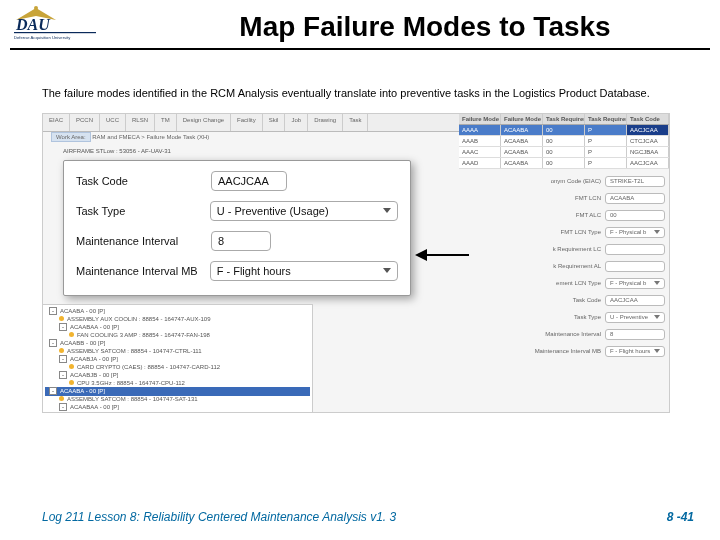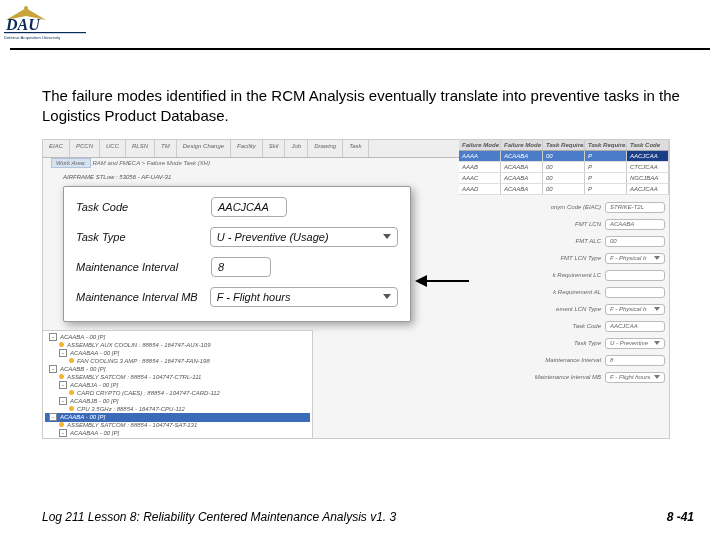--- a/index.html
+++ b/index.html
@@ -7,21 +7,21 @@
     width: 720px;
     height: 540px;
     background: #fff;
     font-family: Arial, Helvetica, sans-serif;
     position: relative;
     overflow: hidden;
   }
   .header {
     display: flex;
     align-items: center;
-    padding: 6px 10px 0 0;
+    padding: 6px 10px 0 10px;
   }
   .logo {
     width: 90px;
     height: 38px;
     position: relative;
   }
   .logo svg { width: 100%; height: 100%; }
   .title {
     flex: 1;
     text-align: center;
@@ -31,32 +31,31 @@
     padding-top: 4px;
     padding-left: 40px;
   }
   .rule {
     margin: 4px 10px 0 10px;
     height: 2px;
     background: #000;
   }
   .intro {
     margin: 36px 30px 12px 42px;
-    font-size: 15px;
+    font-size: 11px;
     color: #000;
     line-height: 1.35;
   }
   .shot-area {
     position: relative;
     margin: 4px 16px 0 42px;
     width: 628px;
     height: 300px;
     background: #f5f5f5;
     border: 1px solid #ccc;
-    font-style: italic;
   }
   
   .bg-tabs {
     position: absolute;
     left: 0; top: 0; right: 0;
     height: 18px;
     display: flex;
     font-size: 6px;
     color: #666;
     border-bottom: 1px solid #bbb;
@@ -220,38 +219,39 @@
   }
   .tree-item.hl { background: #3a6ab8; color: #fff; }
 
   .footer {
     position: absolute;
     left: 0; right: 0; bottom: 16px;
     display: flex;
     justify-content: space-between;
     font-size: 12px;
     font-style: italic;
-    color: #000000;
+    color: #0369a1;
     padding: 0 26px 0 42px;
   }
   .footer .right { font-style: italic; font-weight: bold; }
 </style>
 </head>
 <body>
 
 <div class="header">
   <div class="logo">
     <svg viewBox="0 0 90 38">
       <path d="M6 14 L26 2 L46 14 L26 10 Z" fill="#c8a43a"></path>
       <circle cx="26" cy="2" r="2" fill="#c8a43a"></circle>
       <rect x="4" y="26" width="82" height="1.2" fill="#0a2a5a"></rect>
       <text x="6" y="24" font-family="Georgia,serif" font-weight="bold" font-style="italic" font-size="16" fill="#0a2a5a">DAU</text>
       <text x="4" y="33" font-family="Arial" font-size="4.2" fill="#0a2a5a">Defense Acquisition University</text>
     </svg>
   </div>
+  <div class="title">Map Failure Modes to Tasks</div>
 </div>
 <div class="rule"></div>
 
 <div class="intro">The failure modes identified in the RCM Analysis eventually translate into preventive tasks in the Logistics Product Database.</div>
 
 <div class="shot-area">
 
   <div class="bg-tabs" id="bg-tabs">
       <span>EIAC</span>
       <span>PCCN</span>

